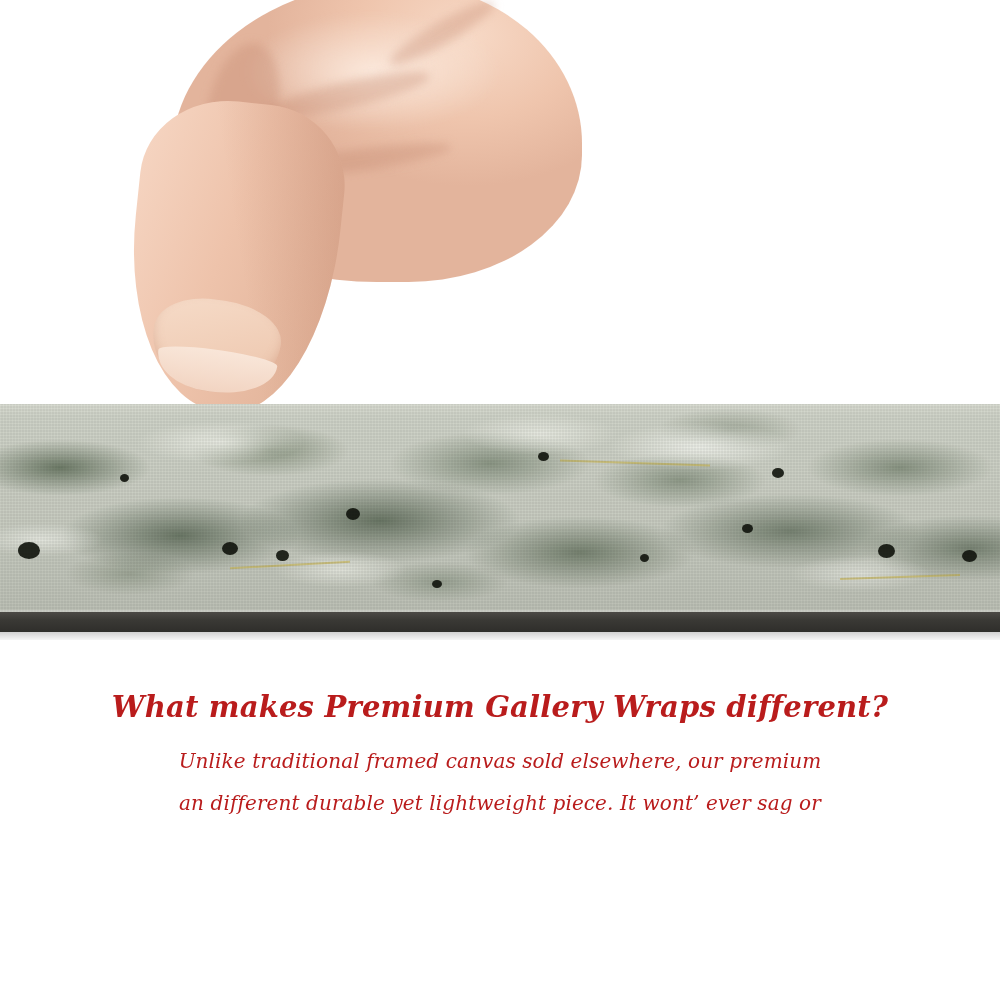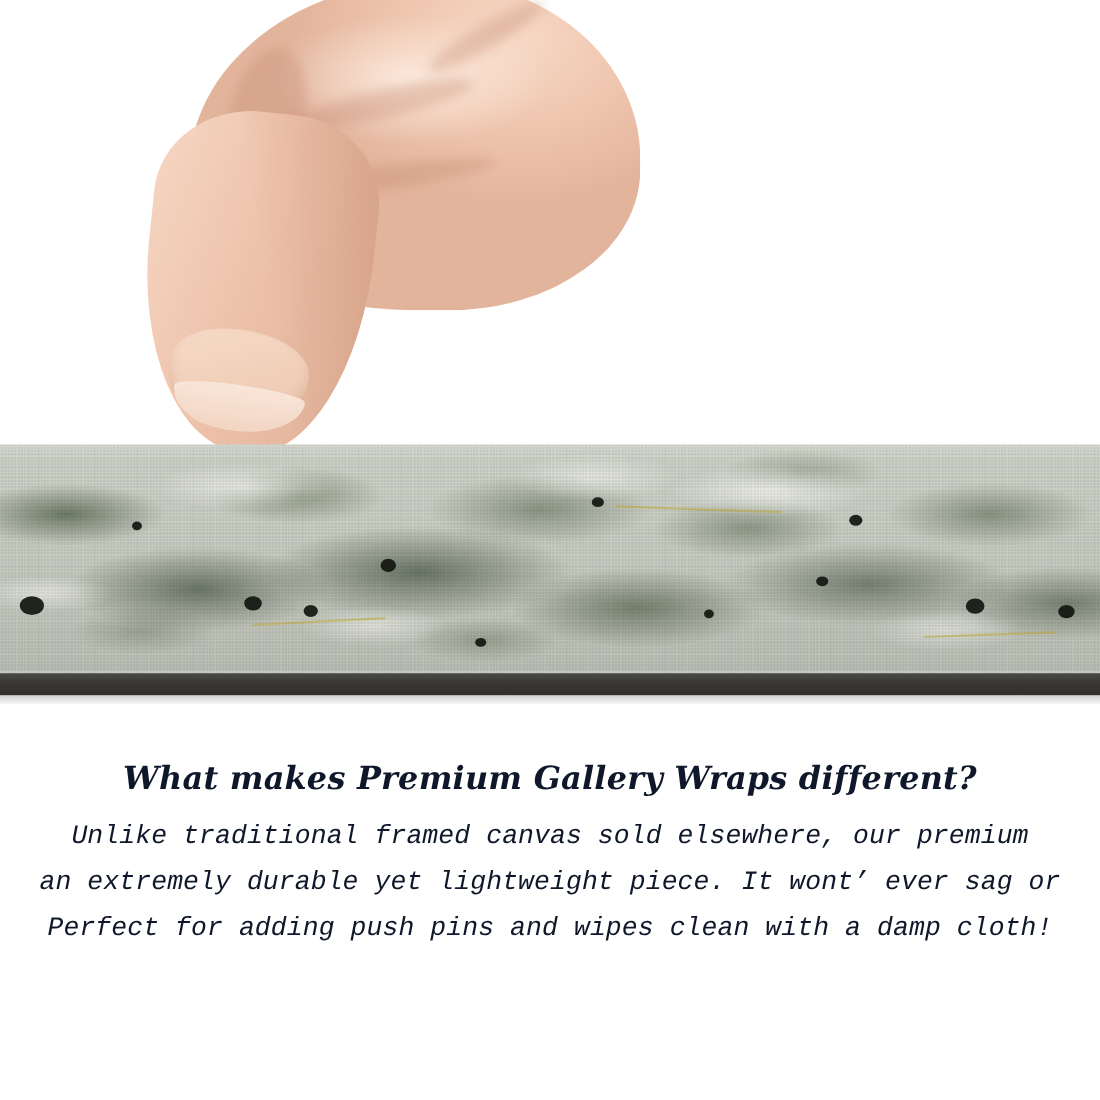--- a/index.html
+++ b/index.html
@@ -208,36 +208,35 @@
     background: linear-gradient(180deg, rgba(0,0,0,0.18) 0%, rgba(0,0,0,0) 100%);
   }
 
   
   .caption {
     position: absolute;
     left: 0;
     top: 690px;
     width: 1000px;
     text-align: center;
-    color: #0f172a;
+    color: #b91c1c;
     font-family: "DejaVu Serif", serif;
     font-style: italic;
   }
   .caption .headline {
     font-size: 29px;
     font-weight: 700;
     letter-spacing: .2px;
     margin-bottom: 16px;
   }
   .caption .body-line {
-    font-size: 24px;
+    font-size: 20px;
     font-weight: 400;
     line-height: 42px;
     letter-spacing: .1px;
-    font-family: Liberation Mono, monospace;
   }
 </style>
 </head>
 <body>
 
 <div id="page">
 
   <div class="photo-area">
 
     <div class="hand">
@@ -278,17 +277,16 @@
     </div>
 
     <div class="wrap-edge-hl"></div>
     <div class="wrap-edge"></div>
     <div class="wrap-shadow"></div>
   </div>
 
   <div class="caption">
     <div class="headline">What makes Premium Gallery Wraps different?</div>
     <div class="body-line">Unlike traditional framed canvas sold elsewhere, our premium</div>
-    <div class="body-line">an extremely durable yet lightweight piece. It wont’ ever sag or</div>
-    <div class="body-line">Perfect for adding push pins and wipes clean with a damp cloth!</div>
+    <div class="body-line">an different durable yet lightweight piece. It wont’ ever sag or</div>
   </div>
 
 </div>
 
 </body></html>

